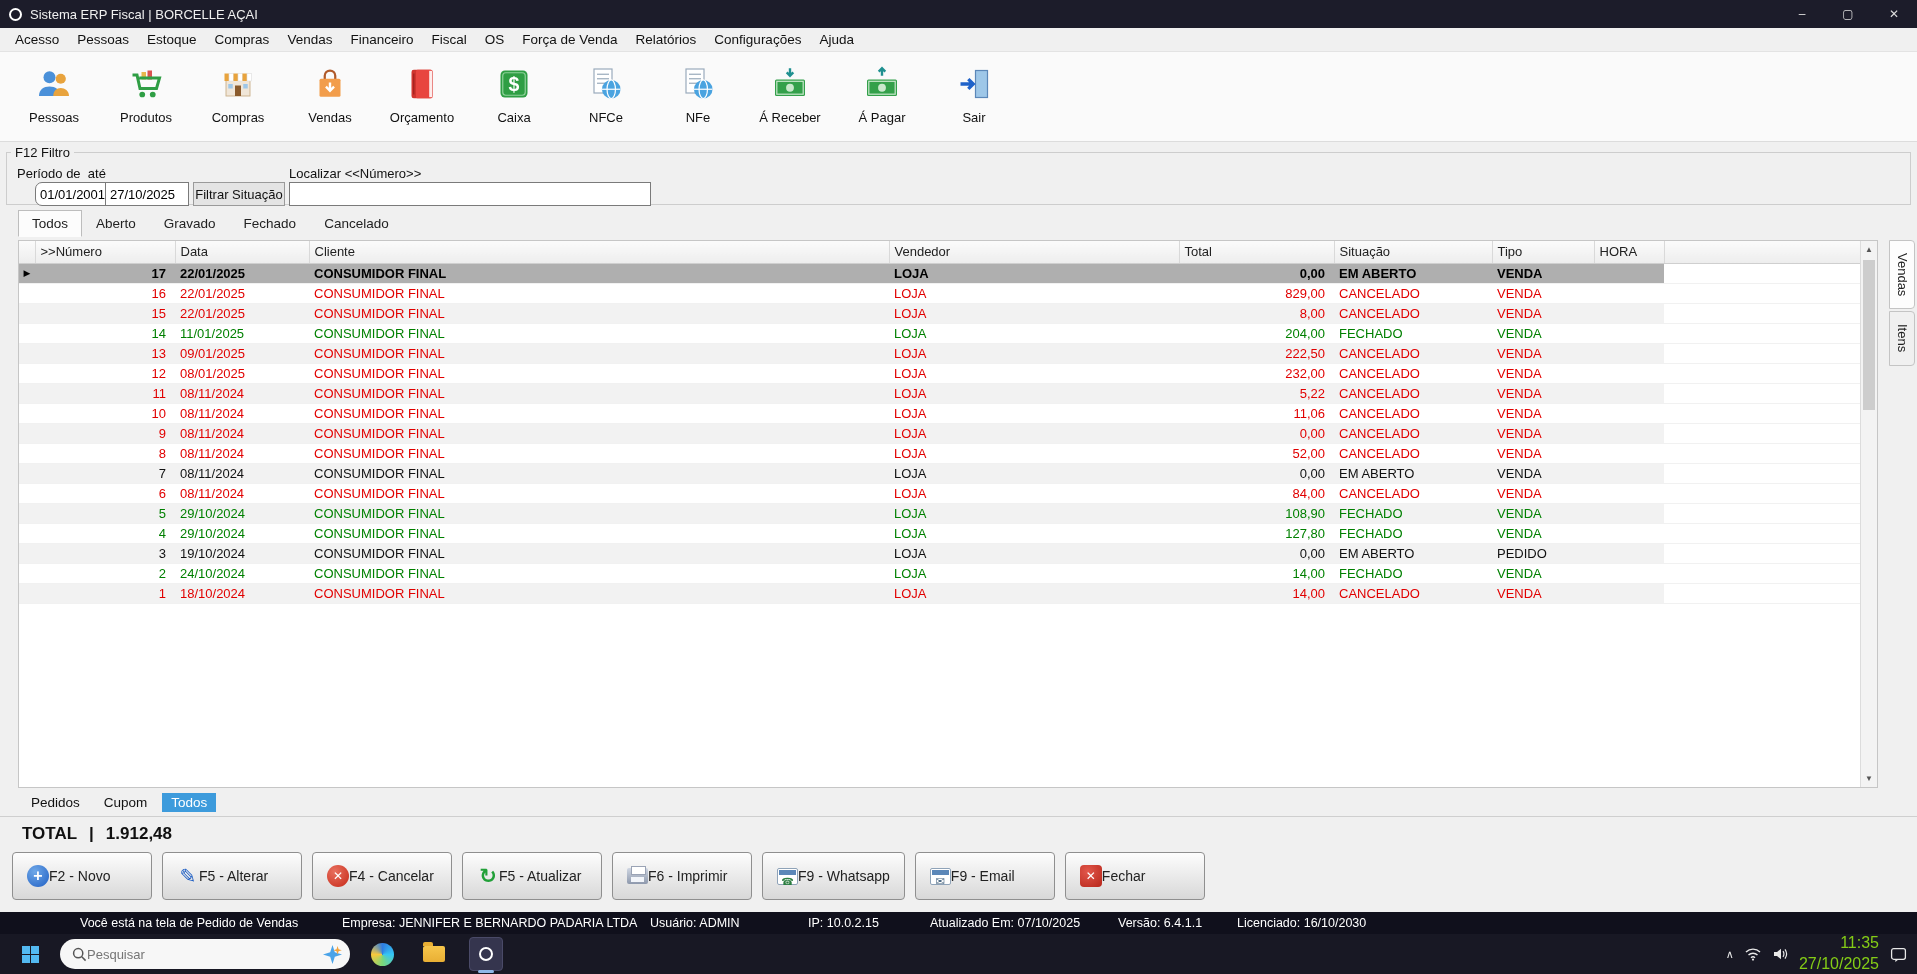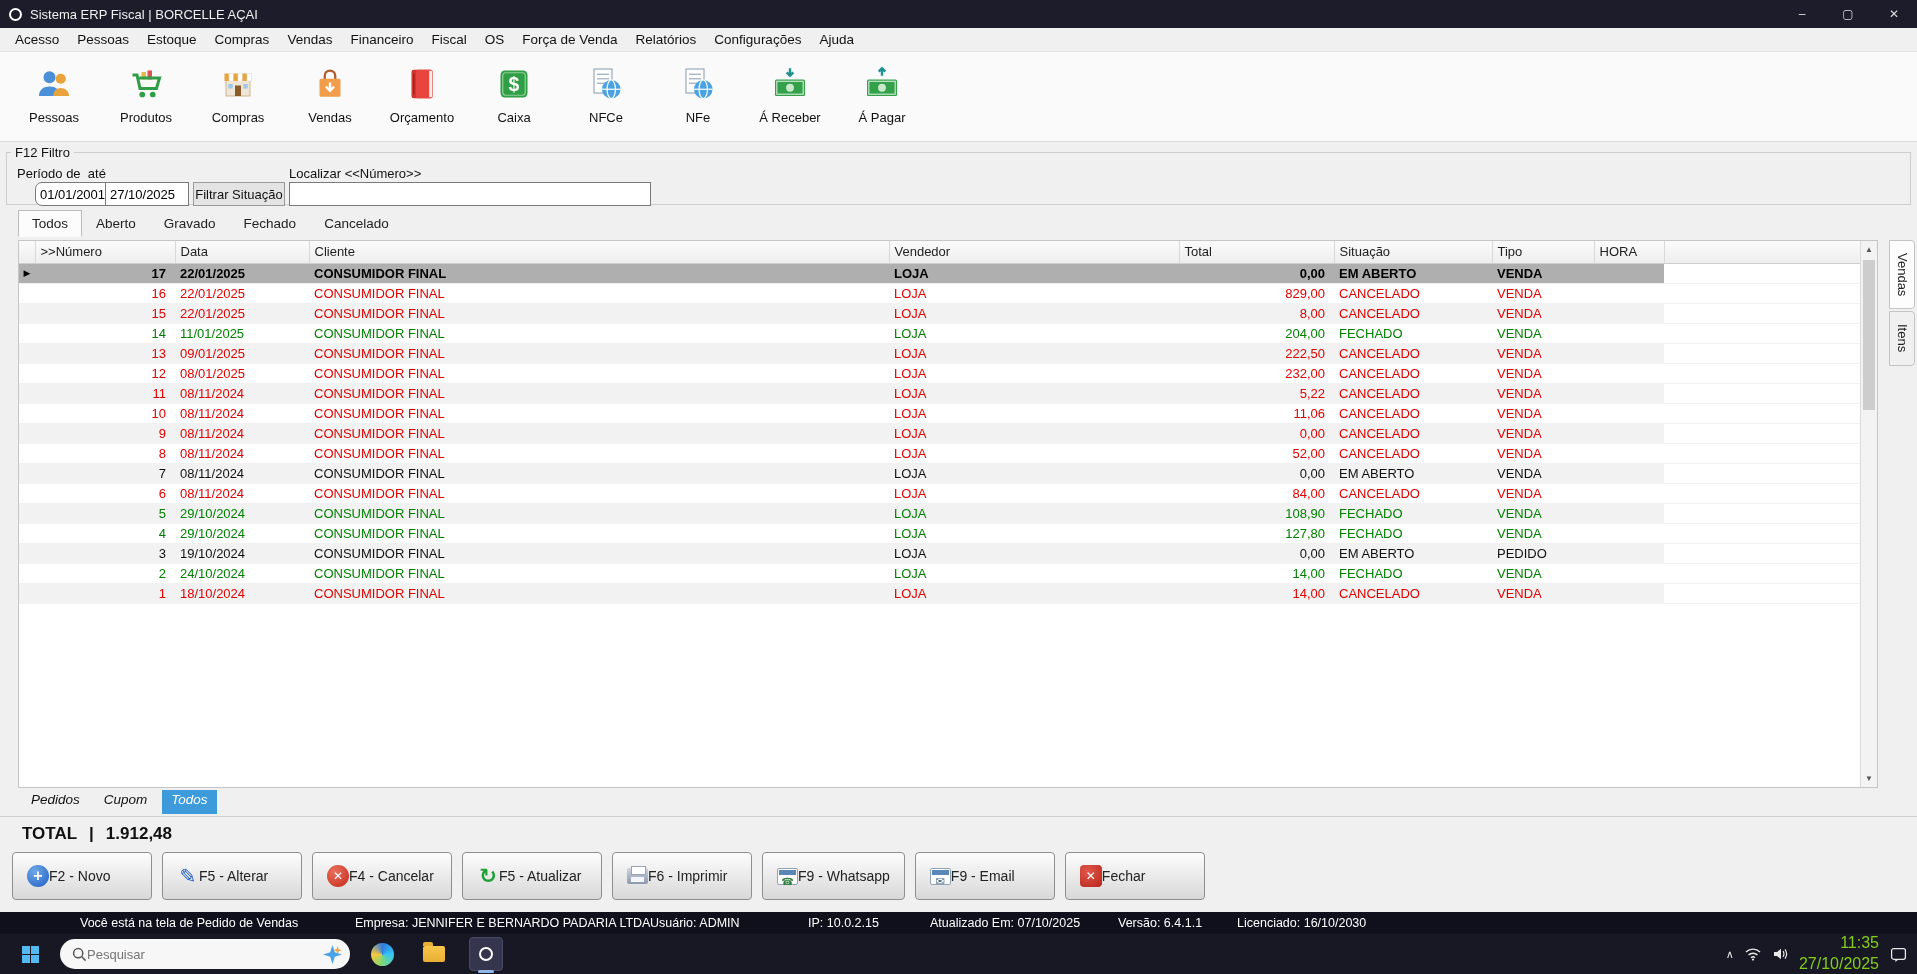--- a/index.html
+++ b/index.html
@@ -105,21 +105,21 @@
   
   .side-tabs { position: absolute; top: 240px; right: 2px; width: 26px; display: flex; flex-direction: column; }
   .side-tab {
     writing-mode: vertical-rl; font-size: 13px; color: #222;
     padding: 12px 4px; border: 1px solid #c4c4c4; background: #f0f0f0;
     border-radius: 0 4px 4px 0; margin-bottom: 2px; text-align: center;
   }
   .side-tab.active { background: #fdfdfd; }
 
   
-  .bottom-tabs { position: absolute; top: 790px; left: 22px; height: 24px; display: flex; gap: 6px; font-size: 13.5px; font-style: italic; }
+  .bottom-tabs { position: absolute; top: 790px; left: 22px; height: 24px; display: flex; align-items: center; gap: 6px; font-size: 13.5px; }
   .btab { padding: 2px 9px; color: #111; }
   .btab.active { background: #3d9bdc; color: #fff; }
 
   
   .total-band {
     position: absolute; top: 816px; left: 0; width: 100%; height: 34px;
     border-top: 1px solid #cfcfcf; display: flex; align-items: center; padding-left: 22px;
     font-size: 17px; font-weight: bold; color: #111; gap: 12px;
   }
 
@@ -149,21 +149,21 @@
   .ic-closered { border-radius: 4px; background: radial-gradient(circle at 35% 30%, #e2574b, #b7261a); }
   .ic-closered::before { content: "✕"; color: #fff; font-size: 12px; font-weight: bold; }
 
   
   .statusbar {
     position: absolute; top: 912px; left: 0; width: 100%; height: 22px;
     background: #10101c; color: #fff; font-size: 12.5px;
   }
   .statusbar span { position: absolute; top: 4px; white-space: nowrap; }
   .sb-msg { left: 80px; }
-  .sb-empresa { left: 355px; }
+  .sb-empresa { left: 342px; }
   .sb-usuario { left: 650px; }
   .sb-ip { left: 808px; }
   .sb-atualizado { left: 930px; }
   .sb-versao { left: 1118px; }
   .sb-licenciado { left: 1237px; }
 
   
   .taskbar {
     position: absolute; top: 934px; left: 0; width: 100%; height: 40px;
     background: #181824; display: flex; align-items: center; padding-left: 12px; gap: 12px;
@@ -332,20 +332,29 @@
     <div class="tb-btn">
       <span class="tb-ic">
         <svg viewBox="0 0 24 24">
             <path d="M12 6.5v-5 M9.8 3.7L12 1.5l2.2 2.2" stroke="#1f9090" stroke-width="1.6" fill="none"></path>
             <rect x="2" y="9" width="20" height="11" rx="1" fill="#33a04a"></rect>
             <rect x="3.2" y="10.2" width="17.6" height="8.6" fill="none" stroke="#c9e8cc" stroke-width="0.8"></rect>
             <circle cx="12" cy="14.5" r="2.6" fill="#c9e8cc"></circle>
           </svg>
       </span>
       <span class="tb-label">Á Pagar</span>
+    </div>
+    <div class="tb-btn">
+      <span class="tb-ic">
+        <svg viewBox="0 0 24 24">
+            <rect x="13" y="3" width="8" height="18" fill="#9ec7e8" stroke="#5b87b8" stroke-width="0.8"></rect>
+            <path d="M3 12h8.5 M8.2 8.7L11.5 12l-3.3 3.3" stroke="#1f62c9" stroke-width="2.2" fill="none"></path>
+          </svg>
+      </span>
+      <span class="tb-label">Sair</span>
     </div>
   </div>
 
   <fieldset class="filter-fieldset">
     <legend>F12 Filtro</legend>
     <span class="flabel lbl-period">Período de  até</span>
     <span class="flabel lbl-localizar">Localizar &lt;&lt;Número&gt;&gt;</span>
     <input class="fctl date-input di-from" value="01/01/2001" style="">
     <input class="fctl date-input di-to" value="27/10/2025" style="">
     <button class="fctl btn-filtrar">Filtrar Situação</button>

